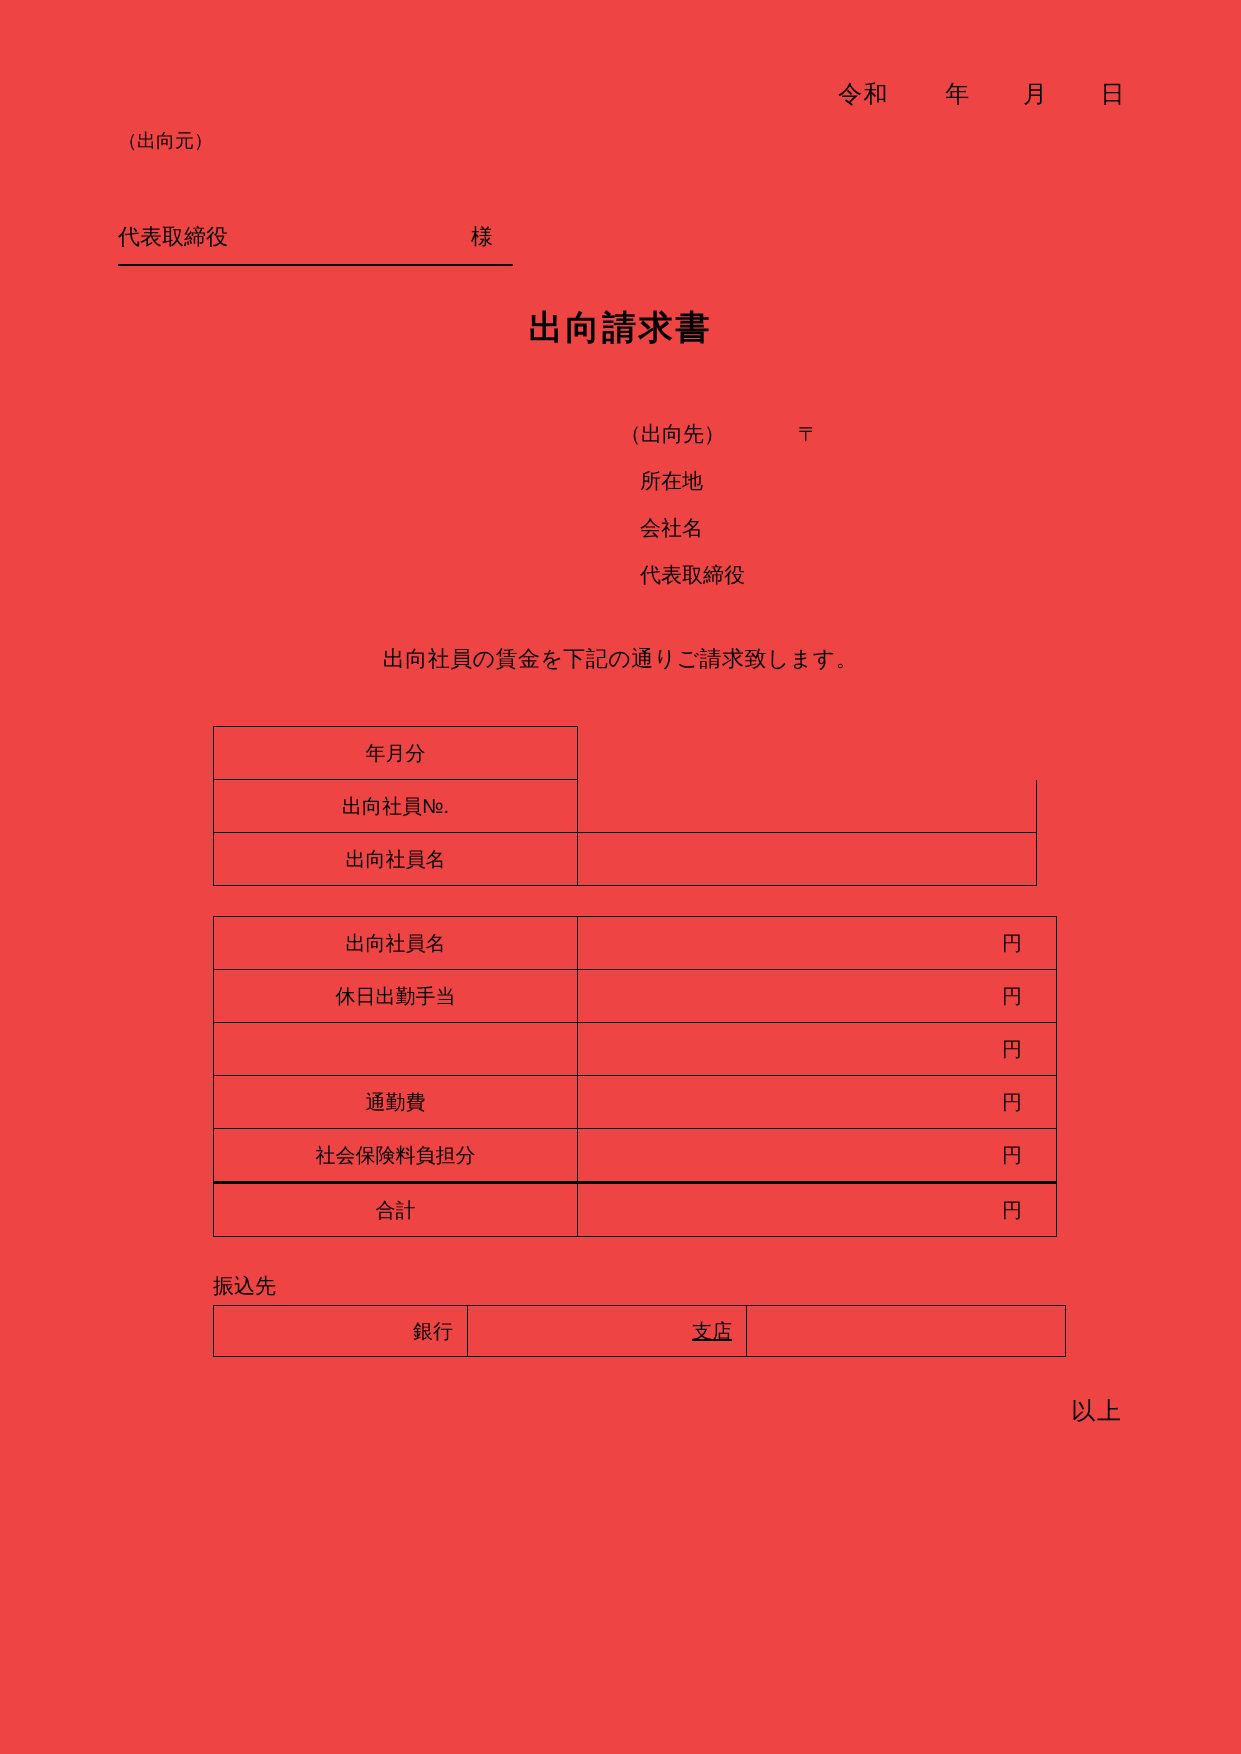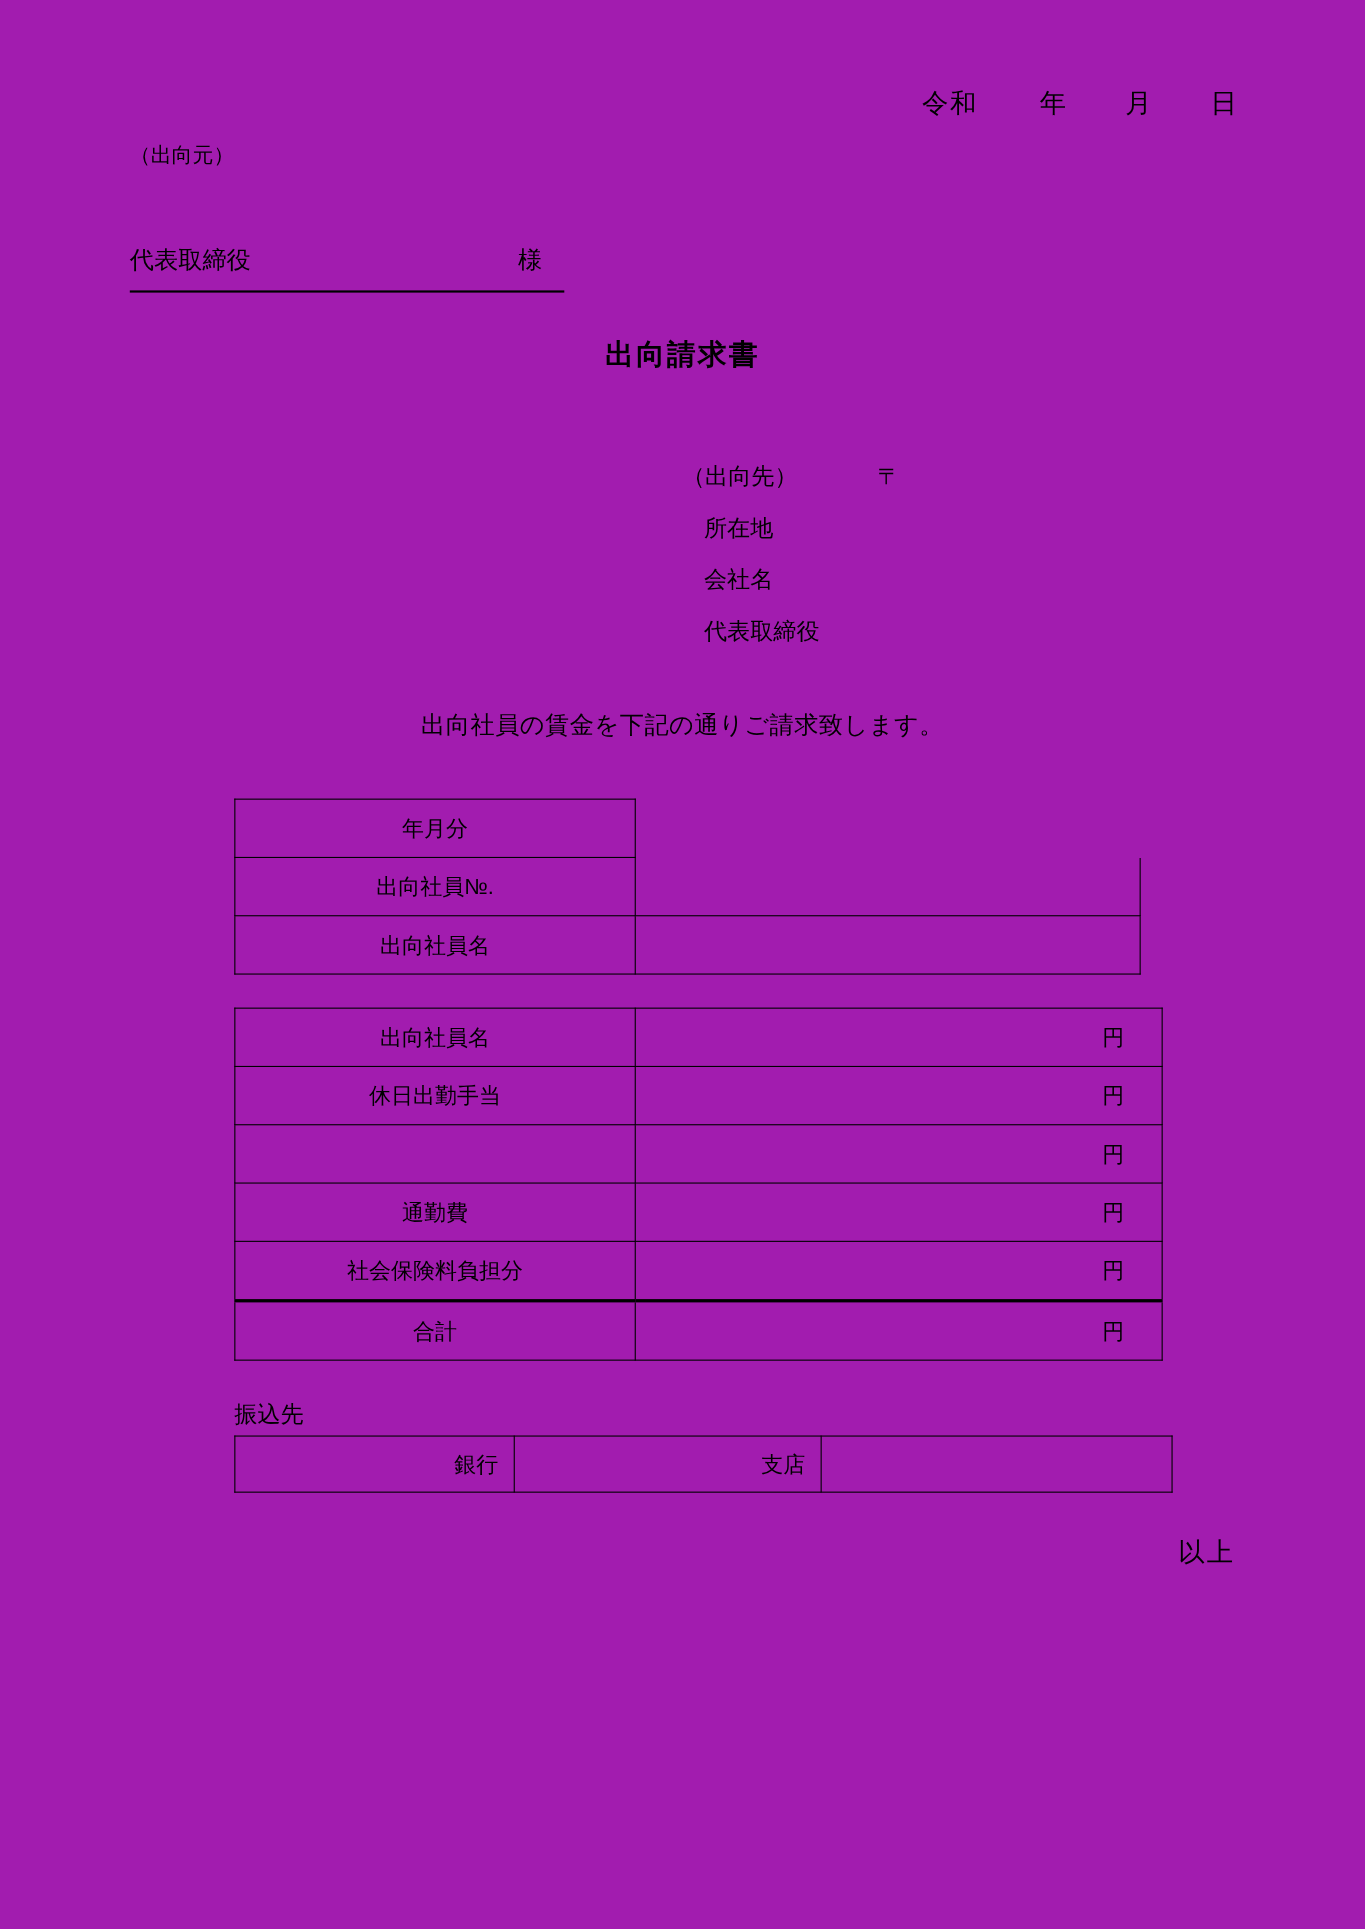--- a/index.html
+++ b/index.html
@@ -8,21 +8,21 @@
     background: #ffffff;
   }
   body {
     font-family: "Liberation Sans", "DejaVu Sans", sans-serif;
     color: #000000;
   }
   .page {
     position: relative;
     width: 1241px;
     height: 1754px;
-    background: #a21caf;
+    background: #ef4444;
     margin: 0 auto;
     overflow: hidden;
   }
 
   
   .date-line {
     position: absolute;
     top: 78px;
     right: 115px;
     font-size: 24px;
@@ -53,21 +53,21 @@
   }
   .addressee .sama { padding-right: 20px; }
 
   
   .doc-title {
     position: absolute;
     top: 305px;
     left: 0;
     width: 100%;
     text-align: center;
-    font-size: 26px;
+    font-size: 34px;
     font-weight: bold;
     letter-spacing: 0.08em;
   }
 
   
   .dest-block {
     position: absolute;
     top: 410px;
     left: 640px;
     font-size: 21px;
@@ -112,21 +112,21 @@
 
   .bank-label {
     position: absolute;
     top: 1272px;
     left: 213px;
     font-size: 21px;
   }
   .tbl-bank { top: 1305px; left: 213px; width: 765px; }
   .tbl-bank td { height: 50px; }
   .tbl-bank td.c1 { width: 225px; text-align: right; font-family: Liberation Mono, monospace; }
-  .tbl-bank td.c2 { width: 250px; text-align: right; }
+  .tbl-bank td.c2 { width: 250px; text-align: right; text-decoration: underline; }
   .tbl-bank td.c3 { width: 290px; }
 
   .closing {
     position: absolute;
     top: 1395px;
     right: 118px;
     font-size: 24px;
     letter-spacing: 0.08em;
     margin-left: 45px;
   }

